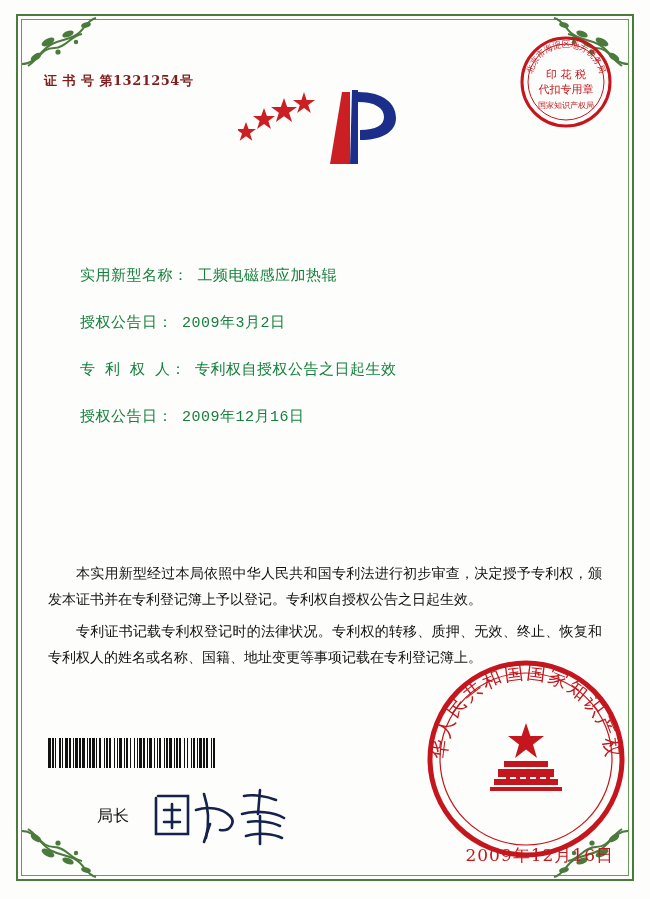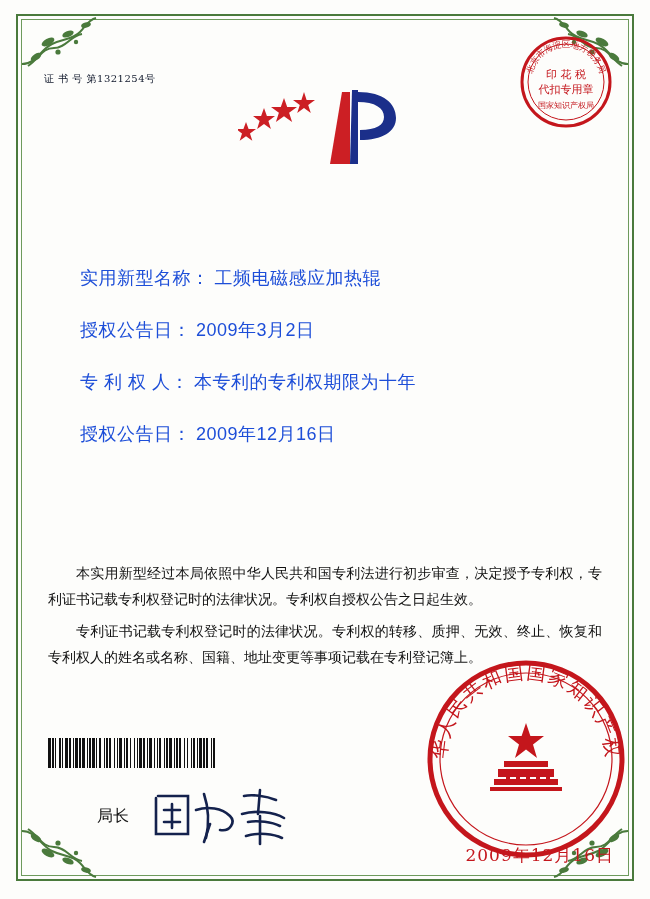--- a/index.html
+++ b/index.html
@@ -49,24 +49,25 @@
   .corner svg { display: block; }
   .corner-tl { left: 18px; top: 14px; }
   .corner-tr { right: 18px; top: 14px; transform: scaleX(-1); }
   .corner-bl { left: 18px; bottom: 18px; transform: scaleY(-1); }
   .corner-br { right: 18px; bottom: 18px; transform: scale(-1,-1); }
 
   .cert-number {
     position: absolute;
     left: 44px;
     top: 72px;
-    font-size: 10px;
+    font-size: 13px;
     letter-spacing: 0.5px;
-    color: #0f172a;
+    color: #7f1d1d;
     font-family: "DejaVu Serif", "Liberation Serif", serif;
+    font-weight: bold;
   }
 
   
   .emblem {
     position: absolute;
     left: 238px;
     top: 76px;
     width: 180px;
     height: 90px;
   }
@@ -85,23 +86,23 @@
   }
 
   .fields {
     position: absolute;
     left: 80px;
     top: 266px;
     width: 500px;
   }
   .field-row {
     margin-bottom: 28px;
-    font-size: 18px;
-    color: #1d4ed8;
-    font-family: Liberation Sans, sans-serif;
+    font-size: 15px;
+    color: #15803d;
+    font-family: Liberation Mono, monospace;
     white-space: nowrap;
   }
   .field-label { letter-spacing: 0.5px; }
   .field-value { letter-spacing: 0.5px; }
 
   .paragraphs {
     position: absolute;
     left: 48px;
     right: 48px;
     top: 560px;
@@ -269,30 +270,30 @@
     <div class="field-row">
       <span class="field-label">实用新型名称：</span>
       <span class="field-value">工频电磁感应加热辊</span>
     </div>
     <div class="field-row">
       <span class="field-label">授权公告日：</span>
       <span class="field-value">2009年3月2日</span>
     </div>
     <div class="field-row">
       <span class="field-label">专 利 权 人：</span>
-      <span class="field-value">本专利的专利权期限为十年</span>
+      <span class="field-value">专利权自授权公告之日起生效</span>
     </div>
     <div class="field-row">
       <span class="field-label">授权公告日：</span>
       <span class="field-value">2009年12月16日</span>
     </div>
   </div>
 
   <div class="paragraphs">
-    <div class="para">本实用新型经过本局依照中华人民共和国专利法进行初步审查，决定授予专利权，专利证书记载专利权登记时的法律状况。专利权自授权公告之日起生效。</div>
+    <div class="para">本实用新型经过本局依照中华人民共和国专利法进行初步审查，决定授予专利权，颁发本证书并在专利登记簿上予以登记。专利权自授权公告之日起生效。</div>
     <div class="para">专利证书记载专利权登记时的法律状况。专利权的转移、质押、无效、终止、恢复和专利权人的姓名或名称、国籍、地址变更等事项记载在专利登记簿上。</div>
   </div>
 
   <div class="barcode" id="barcode">
       <i style="width: 3px; background: rgb(17, 17, 17);"></i>
       <i style="width: 1px; background: transparent;"></i>
       <i style="width: 2px; background: rgb(17, 17, 17);"></i>
       <i style="width: 1px; background: transparent;"></i>
       <i style="width: 1px; background: rgb(17, 17, 17);"></i>
       <i style="width: 3px; background: transparent;"></i>

